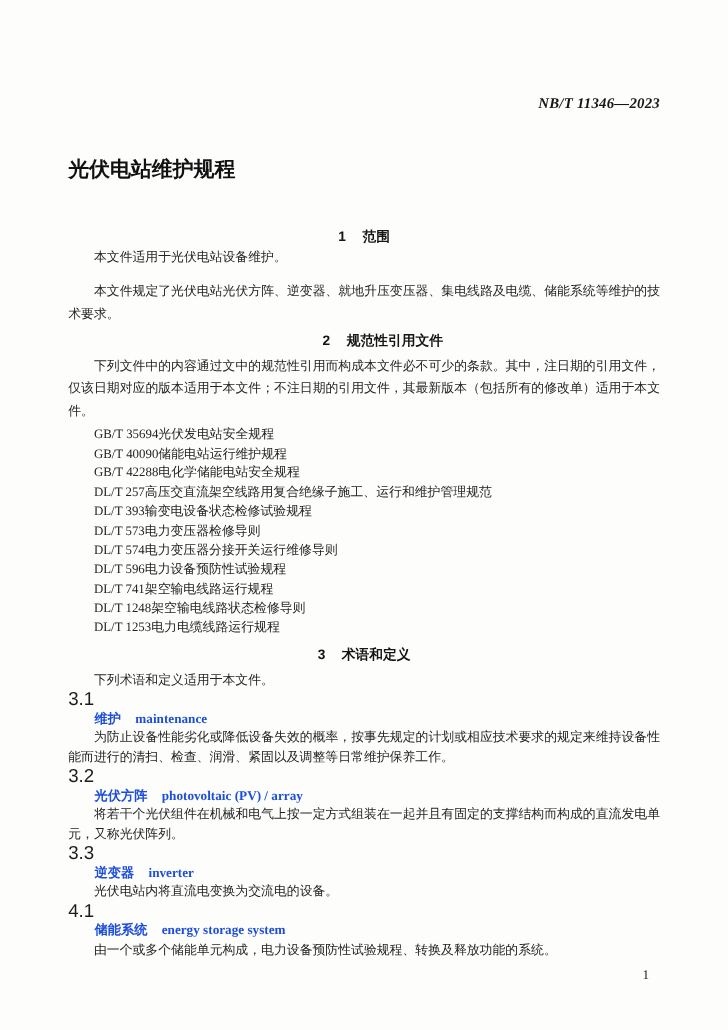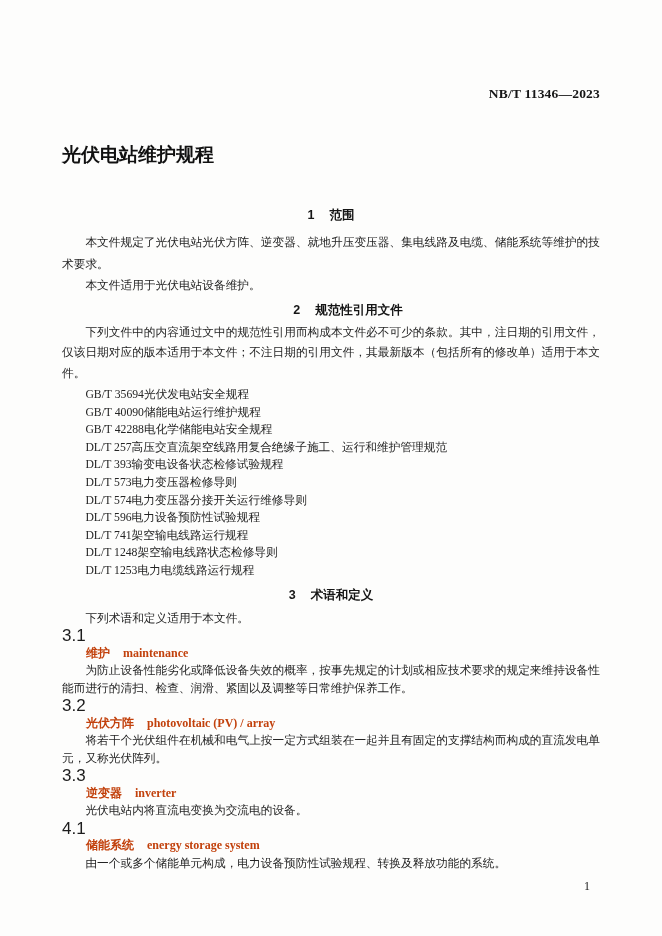--- a/index.html
+++ b/index.html
@@ -18,20 +18,21 @@
   }
   
   .doc-number {
     text-align: right;
     font-family: "Liberation Serif", serif;
     font-weight: 700;
     font-size: 13.5px;
     line-height: 14px;
     color: #161616;
     letter-spacing: 0.2px;
+    font-style: italic;
   }
   
   .doc-title {
     margin-top: 43px;
     text-align: left;
     font-family: "Liberation Sans", sans-serif;
     font-weight: 700;
     font-size: 19px;
     line-height: 22px;
     color: #111111;
@@ -88,21 +89,21 @@
     font-family: Liberation Sans, sans-serif;
     font-size: 17px;
     line-height: 17.5px;
     color: #1c1c1c;
   }
   .term-name {
     font-size: 12px;
     line-height: 17.5px;
     padding-left: 2em;
     font-weight: 700;
-    color: #c2410c;
+    color: #1d4ed8;
   }
   .term-zh { font-family: "Liberation Sans", sans-serif; display: inline-block; margin-right: 13px; }
   .term-en { font-family: "Liberation Serif", serif; }
   .term-def {
     font-size: 11.7px;
     line-height: 17.5px;
     text-align: justify;
     text-indent: 2em;
     color: #242424;
   }
@@ -123,22 +124,22 @@
 <div class="page">
 
   <div class="doc-number">NB/T 11346—2023</div>
 
   <h1 class="doc-title">光伏电站维护规程</h1>
 
   <div>
     <div class="sec-heading h-scope">
       <span class="sec-num">1</span><span>范围</span>
     </div>
+    <p class="para">本文件适用于光伏电站设备维护。</p>
     <p class="para p-first">本文件规定了光伏电站光伏方阵、逆变器、就地升压变压器、集电线路及电缆、储能系统等维护的技术要求。</p>
-    <p class="para">本文件适用于光伏电站设备维护。</p>
   </div>
 
   <div>
     <div class="sec-heading h-refs">
       <span class="sec-num">2</span><span>规范性引用文件</span>
     </div>
     <p class="intro-refs">下列文件中的内容通过文中的规范性引用而构成本文件必不可少的条款。其中，注日期的引用文件，仅该日期对应的版本适用于本文件；不注日期的引用文件，其最新版本（包括所有的修改单）适用于本文件。</p>
     <ul class="ref-list">
       <li class="ref-line"><span class="ref-code">GB/T 35694</span><span>光伏发电站安全规程</span></li>
       <li class="ref-line"><span class="ref-code">GB/T 40090</span><span>储能电站运行维护规程</span></li>

